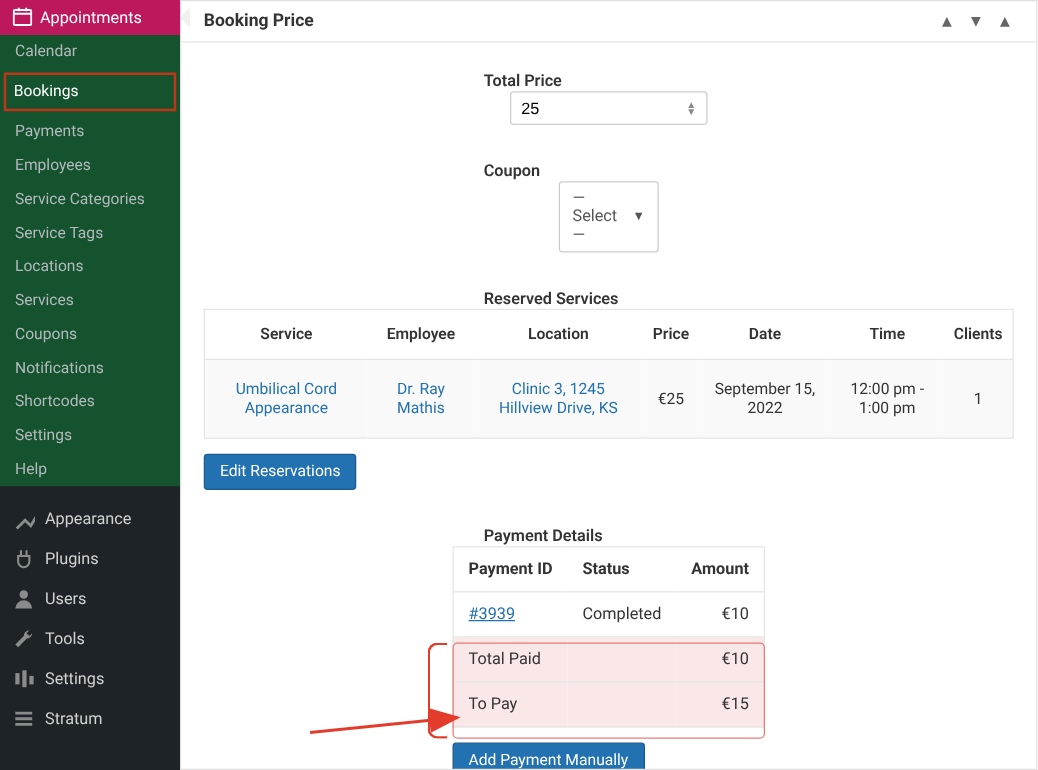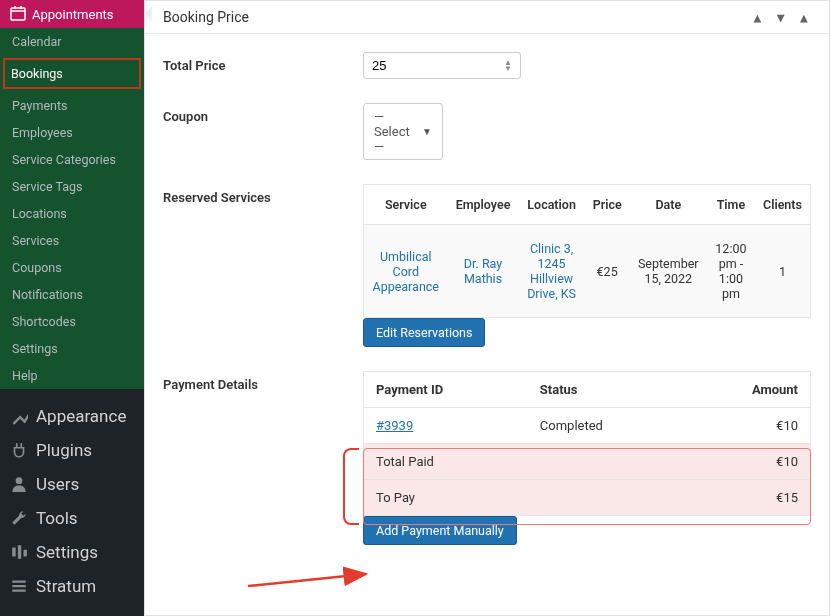--- a/index.html
+++ b/index.html
@@ -8,45 +8,45 @@
 
 .sidebar { width: 144px; background: #1d2327; color: #c5c5c5; flex-shrink: 0; }
 .sidebar-top { background: #be185d; color: #fff; padding: 6px 10px; display: flex; align-items: center; position: relative; font-size: 13px; }
 .sidebar-top svg { margin-right: 6px; }
 .sidebar-top:after { content: ""; position: absolute; right: -8px; top: 50%; margin-top: -8px; border: 8px solid transparent; border-right-color: #f0f0f1; }
 .submenu { background: #14532d; }
 .submenu .item { padding: 6px 10px 6px 12px; color: #b4b9be; cursor: pointer; font-size: 12.5px; }
 .submenu .item.active { color: #fff; }
 .submenu .item.hl { border: 2px solid #c0361b; margin: 3px 3px; padding-left: 6px; }
 .sidebar-sep { height: 10px; }
-.mainmenu .item { padding: 7px 10px; display: flex; align-items: center; color: #d2d2d2; cursor: pointer; font-size: 17px; }
+.mainmenu .item { padding: 7px 10px; display: flex; align-items: center; color: #d2d2d2; cursor: pointer; font-size: 13px; }
 .mainmenu .item svg { width: 18px; height: 18px; margin-right: 8px; opacity: .6; }
 
 .content { flex: 1; background: #fff; border: 1px solid #e0e0e0; margin: 0; padding: 0; overflow: hidden; }
 .panel-head { padding: 8px 18px; border-bottom: 1px solid #e5e5e5; display: flex; align-items: center; justify-content: space-between; }
-.panel-head h2 { font-size: 14px; font-weight: 400; }
+.panel-head h2 { font-size: 14px; font-weight: 700; }
 .panel-controls span { display:inline-block; width:14px; text-align:center; color:#666; margin-left:6px; cursor:pointer; font-family: monospace; }
 .panel-body { padding: 18px; }
 
-.row { display:flex; align-items: flex-start; margin-bottom: 24px; }
+.row { display:flex; align-items: center; margin-bottom: 24px; flex-direction: column; }
 .row .label { width: 200px; font-weight: 600; font-size: 13px; padding-top: 6px; }
 .row .field { flex: 1; }
 
 .num-input { border:1px solid #ccc; border-radius:3px; padding:5px 8px; width:158px; display:flex; align-items:center; justify-content:space-between; }
 .num-input input { border:0; outline:0; width:110px; font-size:13px; }
 .spin { display:flex; flex-direction:column; line-height:6px; color:#888; font-size:8px; }
 
 .select { border:1px solid #ccc; border-radius:3px; padding:5px 10px; width:80px; display:flex; align-items:center; justify-content:space-between; color:#555; }
 
 .tbl { border:1px solid #e5e5e5; width:100%; border-collapse: collapse; font-size: 12.5px; }
 .tbl th { padding: 12px 8px; font-weight:600; text-align:center; }
 .tbl td { padding: 16px 8px; text-align:center; border-top:1px solid #e5e5e5; background:#f9f9f9; }
 .lnk { color:#2271b1; }
 
-.btn { background:#2271b1; color:#fff; border:1px solid #1a5a8f; border-radius:3px; padding:6px 12px; font-size:12.5px; cursor:pointer; display:inline-block; margin-top:0; }
+.btn { background:#2271b1; color:#fff; border:1px solid #1a5a8f; border-radius:3px; padding:6px 12px; font-size:12.5px; cursor:pointer; display:inline-block; margin-top:12px; }
 
 .pay { border:1px solid #e5e5e5; width:100%; border-collapse: collapse; font-size:13px; }
 .pay th, .pay td { padding:10px 12px; text-align:left; border-top:1px solid #e5e5e5; }
 .pay th:last-child, .pay td:last-child { text-align:right; }
 .pay .lnk { text-decoration: underline; }
 .highlight-row td { background: #fae8e8; }
 .highlight-box { position: relative; }
 .bracket { position:absolute; left:-20px; top:0; bottom:0; width:16px; border-left:2px solid #e43c2c; border-top:2px solid #e43c2c; border-bottom:2px solid #e43c2c; border-radius:8px 0 0 8px; }
 .pay-wrap { position: relative; }
 

